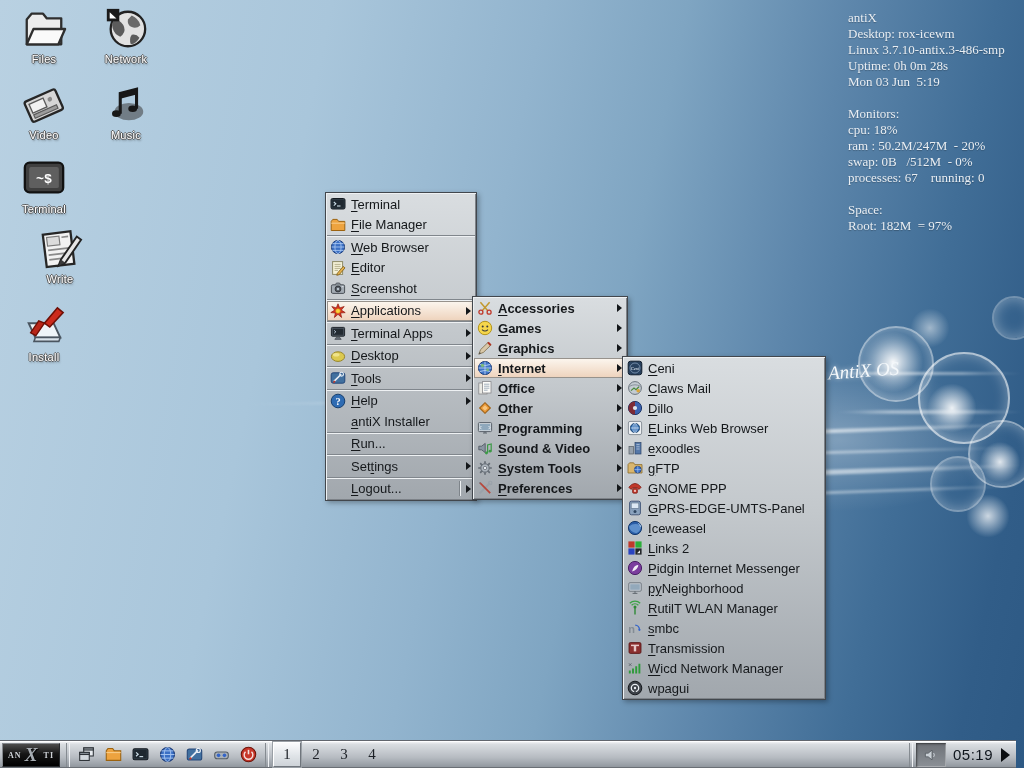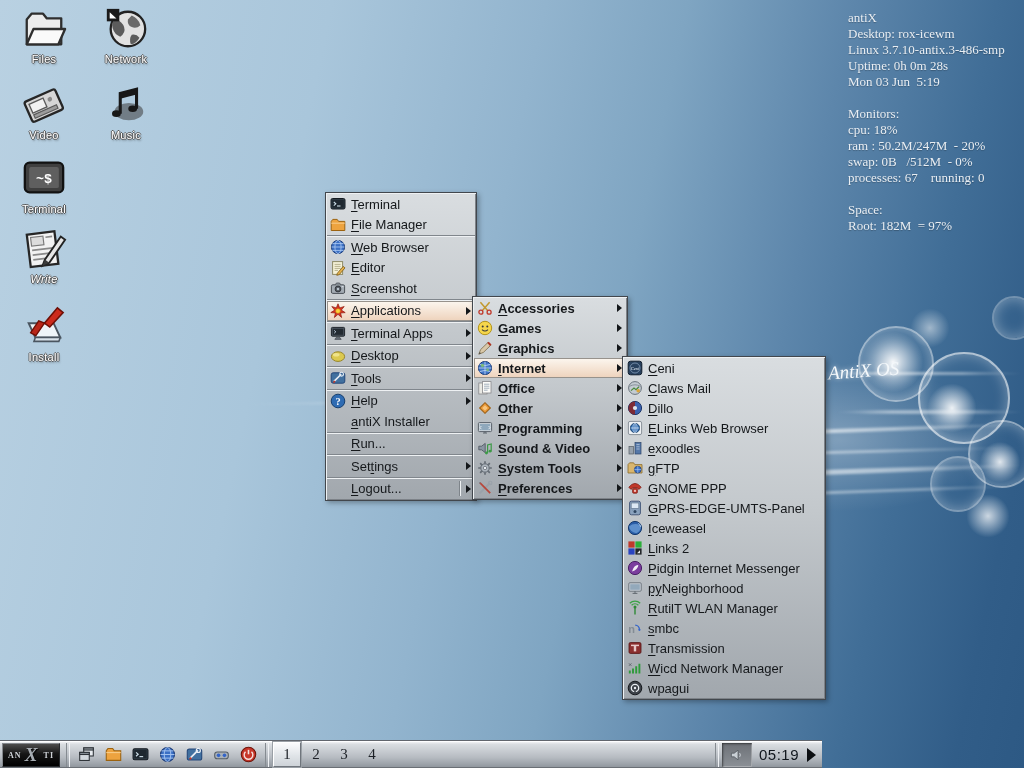--- a/index.html
+++ b/index.html
@@ -44,21 +44,21 @@
     text-shadow:0 1px 1px rgba(0,0,0,.25);white-space:pre;}
   .conky .line{min-height:16px;}
   
   .desktop-icons{position:absolute;left:6px;top:6px;width:170px;height:400px;z-index:2;}
   .dcell{position:absolute;width:76px;display:flex;flex-direction:column;align-items:center;cursor:default;}
   .dcell:nth-child(1){left:0;top:0;}
   .dcell:nth-child(2){left:82px;top:0;}
   .dcell:nth-child(3){left:0;top:76px;}
   .dcell:nth-child(4){left:82px;top:76px;justify-content:center;}
   .dcell:nth-child(5){left:0;top:150px;}
-  .dcell:nth-child(6){left:0;top:220px;font-style:italic;}
+  .dcell:nth-child(6){left:16px;top:220px;}
   .dcell:nth-child(7){left:0;top:298px;}
   .dcell .icn{width:46px;height:46px;display:block;}
   .dlabel{margin-top:1px;font-size:11px;color:#fff;letter-spacing:.3px;
     text-shadow:-1px 0 0 #5a5a5a,1px 0 0 #5a5a5a,0 -1px 0 #5a5a5a,0 1px 0 #5a5a5a,1px 2px 2px rgba(0,0,0,.35);}
   
   .menu{position:absolute;padding:1px;
     background:linear-gradient(180deg,#d9dde0 0%,#c3c8cc 45%,#a1a7ad 100%);
     border:1px solid #42474d;
     box-shadow:inset 1px 1px 0 #eef1f3, inset -1px -1px 0 #7d8288, 2px 2px 5px rgba(0,0,0,.3);}
   #menu-main{left:325px;top:192px;width:148px;z-index:10;}
@@ -72,21 +72,21 @@
   .mi-label u{text-underline-offset:2px;}
   .menu-item.selected{background:linear-gradient(180deg,#fcf7f0,#eed2bb);
     box-shadow:inset 0 0 0 1px #97928c;}
   .mi-arrow{width:0;height:0;border-left:5px solid #14171a;border-top:4px solid transparent;
     border-bottom:4px solid transparent;flex:0 0 auto;}
   .ml-auto{margin-left:auto;}
   .mi-vline{width:0;height:15px;border-left:1px solid #7e848a;border-right:1px solid #eef1f3;
     margin-left:auto;margin-right:5px;flex:0 0 auto;}
   .menu-sep{height:2px;background:linear-gradient(180deg,#80868c 0,#80868c 50%,#eef1f3 50%,#eef1f3 100%);}
   
-  .taskbar{position:absolute;left:0;bottom:0;width:822px;height:28px;z-index:20;
+  .taskbar{position:absolute;left:0;bottom:0;width:1016px;height:28px;z-index:20;
     background:linear-gradient(180deg,#fbfcfd 0,#d9dde1 12%,#b7bcc2 60%,#9aa0a7 88%,#8d939a 100%);
     border-top:1px solid #61666d;
     box-shadow:inset 0 1px 0 #fdfeff, inset 0 -1px 0 #6a6f75;
     display:flex;align-items:center;padding:8px 2px;box-sizing:border-box;}
   .start-btn{width:56px;height:22px;position:relative;flex:0 0 auto;margin-right:3px;
     background:linear-gradient(180deg,#4c4c4c,#161616 45%,#000);
     border:1px solid;border-color:#84888d #26292c #26292c #84888d;
     display:flex;align-items:center;justify-content:center;cursor:pointer;}
   .start-x{font:bold italic 19px "Liberation Serif",serif;color:#a7adb3;line-height:1;
     text-shadow:1px 1px 1px #000;}

